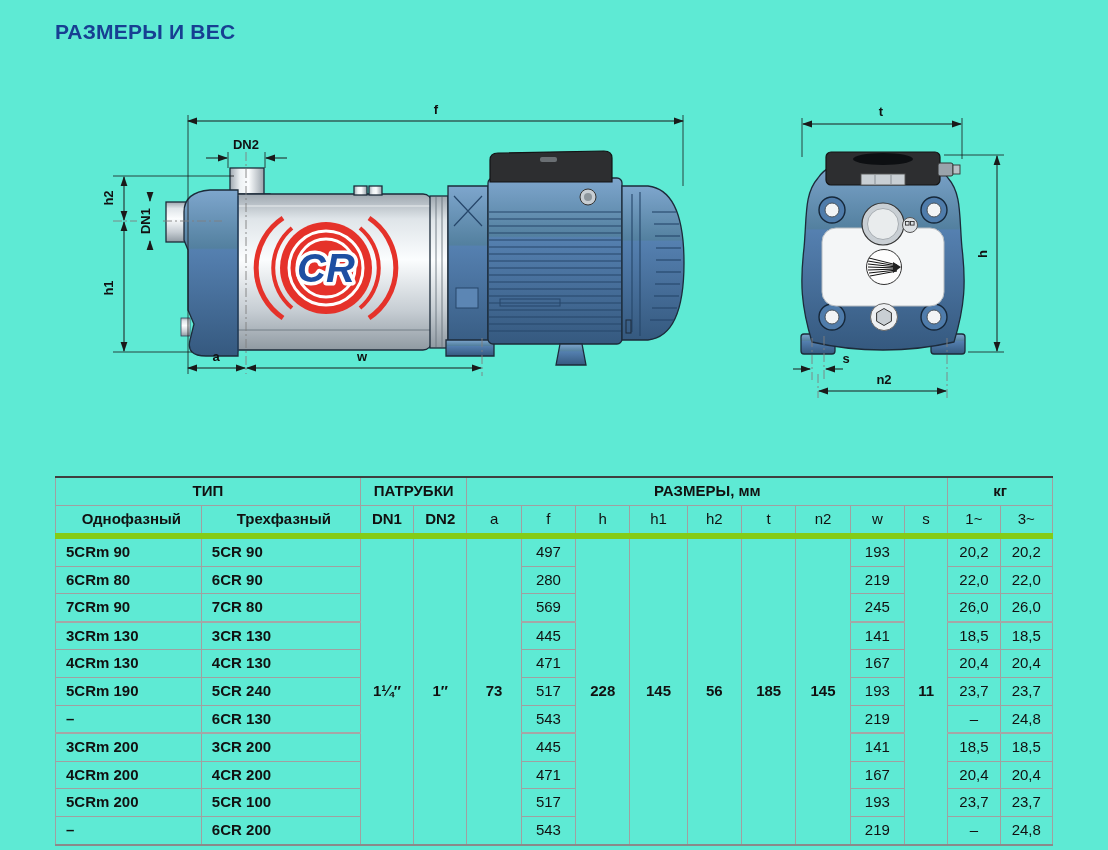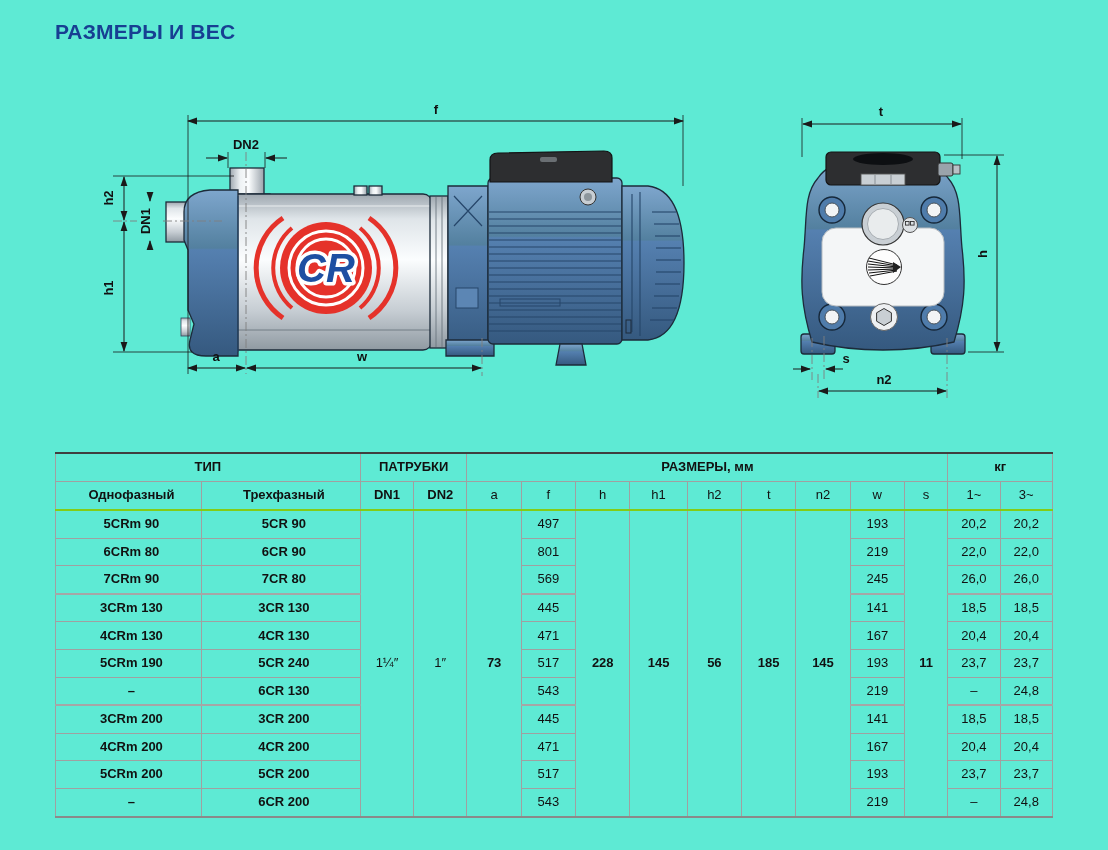--- a/index.html
+++ b/index.html
@@ -3,35 +3,35 @@
 <meta charset="utf-8">
 <style>
   html,body{margin:0;padding:0;background:#fff;}
   .page{position:relative;width:1108px;height:850px;background:#5eead4;overflow:hidden;
         font-family:"Liberation Sans",sans-serif;}
   .title{position:absolute;left:55px;top:20px;font-size:21px;font-weight:bold;
          color:#173f92;letter-spacing:.2px;}
   #drawing{position:absolute;left:0;top:0;}
 
   
-  .tbl{position:absolute;left:55px;top:452px;width:998px;border-collapse:collapse;
-       table-layout:fixed;font-size:13px;color:#111;
+  .tbl{position:absolute;left:55px;top:476px;width:998px;border-collapse:collapse;
+       table-layout:fixed;font-size:15px;color:#111;
        border-top:2.5px solid #3f3f3f;border-bottom:2.5px solid #8a8a8a;
        border-left:1px solid #9c9c9c;border-right:1px solid #9c9c9c;}
   .tbl th,.tbl td{border:1px solid #a0a0a0;padding:0 4px;line-height:1.1;}
   .tbl thead tr.grp th{height:27px;font-weight:bold;text-align:center;}
-  .tbl thead tr.sub th{height:27px;text-align:center;border-bottom:2px solid #84cc16;}
+  .tbl thead tr.sub th{height:27px;text-align:center;border-bottom:6px solid #84cc16;}
   .tbl thead th.lft{text-align:left;padding-left:10px;}
   .tbl thead .bold{font-weight:bold;}
   .tbl thead .reg{font-weight:normal;}
   .tbl tbody td{height:26.6px;text-align:center;}
-  .tbl tbody td.typ{text-align:center;padding-left:10px;font-weight:bold;}
+  .tbl tbody td.typ{text-align:left;padding-left:10px;font-weight:bold;}
   .tbl tbody td.kg{font-weight:normal;}
   .tbl tbody td.mrg{font-weight:bold;}
-  .tbl tbody td.mrgb{font-weight:normal;margin-top:35px;}
+  .tbl tbody td.mrgb{font-weight:bold;margin-top:35px;}
   .tbl tbody tr.group-end td{border-bottom:2.5px solid #a6a6a6;}
 
   
   .dim{stroke:#1a1a1a;stroke-width:1;fill:none;}
   .ext{stroke:#1a1a1a;stroke-width:.8;fill:none;}
   .cl{stroke:#808080;stroke-width:.9;fill:none;stroke-dasharray:9 3 2 3;}
   .dimtxt{font-family:"Liberation Sans",sans-serif;font-size:13px;font-weight:bold;fill:#111;}
   .outl{stroke:#1c2b3a;stroke-width:1.3;}
   .fin{stroke:#26466a;stroke-width:1.1;}
 </style>
@@ -341,21 +341,21 @@
         <td class="mrg" rowspan="11">185</td>
         <td class="mrg" rowspan="11">145</td>
         <td>193</td>
         <td class="mrg" rowspan="11">11</td>
         <td class="kg">20,2</td>
         <td class="kg">20,2</td>
       </tr>
       <tr>
         <td class="typ">6CRm 80</td>
         <td class="typ">6CR 90</td>
-        <td>801</td>
+        <td>280</td>
         <td>219</td>
         <td class="kg">22,0</td>
         <td class="kg">22,0</td>
       </tr>
       <tr class="group-end">
         <td class="typ">7CRm 90</td>
         <td class="typ">7CR 80</td>
         <td>569</td>
         <td>245</td>
         <td class="kg">26,0</td>
@@ -404,21 +404,21 @@
       <tr>
         <td class="typ">4CRm 200</td>
         <td class="typ">4CR 200</td>
         <td>471</td>
         <td>167</td>
         <td class="kg">20,4</td>
         <td class="kg">20,4</td>
       </tr>
       <tr>
         <td class="typ">5CRm 200</td>
-        <td class="typ">5CR 200</td>
+        <td class="typ">5CR 100</td>
         <td>517</td>
         <td>193</td>
         <td class="kg">23,7</td>
         <td class="kg">23,7</td>
       </tr>
       <tr>
         <td class="typ">–</td>
         <td class="typ">6CR 200</td>
         <td>543</td>
         <td>219</td>

